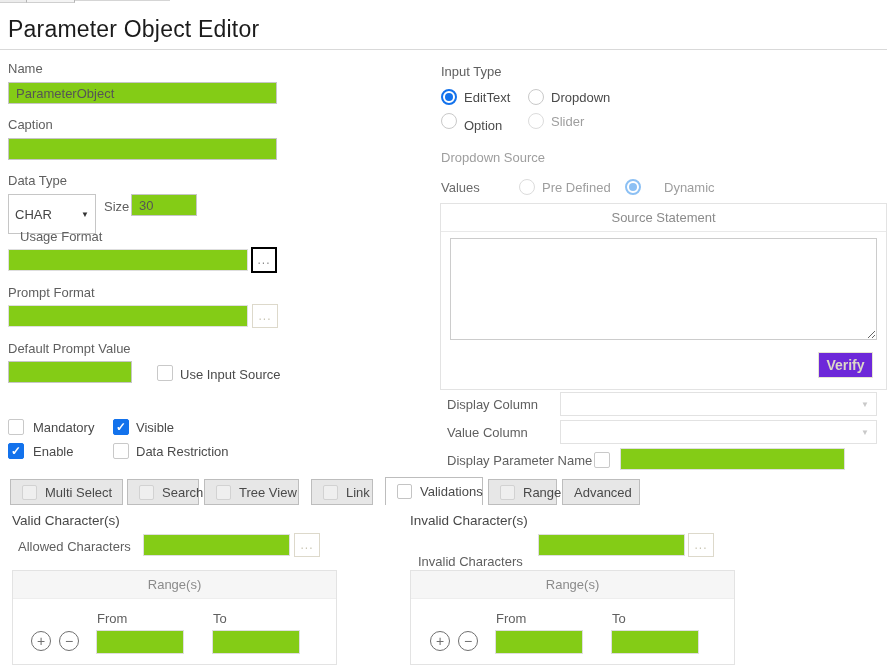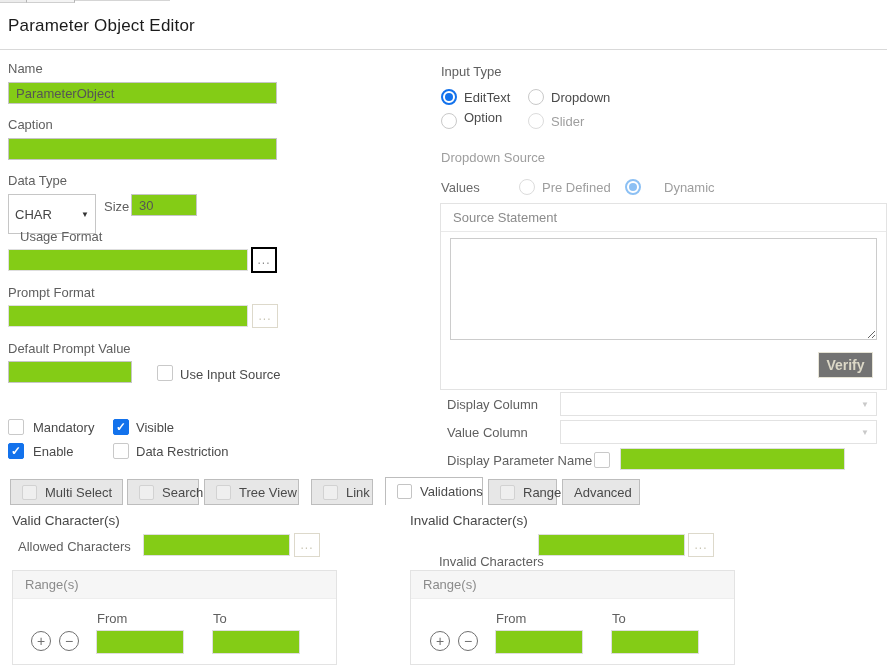--- a/index.html
+++ b/index.html
@@ -6,21 +6,21 @@
   html,body { background:#ffffff; }
   body { font-family:"Liberation Sans", sans-serif; color:#5f5f5f; }
   #app {
     position:relative; width:887px; height:672px; background:#fff;
     overflow:hidden; font-size:13px;
   }
   .abs { position:absolute; }
   .lbl { color:#5f5f5f; font-size:13px; white-space:nowrap; }
   .lbl-dim { color:#9e9e9e; }
   .heading { color:#474747; font-size:13.5px; }
-  .title { font-size:17px; color:#1b1b1b; letter-spacing:0.2px; }
+  .title { font-size:23px; color:#1b1b1b; letter-spacing:0.2px; }
   .divider { height:1px; background:#d9d9d9; }
 
   .tb {
     border:1px solid #c6c6c6; background:#84cc16; height:22px;
     font-family:"Liberation Sans", sans-serif; font-size:13px; color:#555;
     padding:0 7px; outline:none;
   }
   .tb-lite { border-color:#dedede; }
 
   .select {
@@ -60,30 +60,30 @@
     display:flex; align-items:center; justify-content:center;
     font-size:12px; color:#8a8a8a; letter-spacing:1px; cursor:pointer;
   }
   .browse-btn.disabled {
     border:1px solid #ddd9cb; color:#c9c5b4; width:26px; height:24px; cursor:default;
   }
 
   .panel { border:1px solid #e3e3e3; background:#fff; }
   .panel-header {
     height:28px; display:flex; align-items:center; padding:0 12px;
-    color:#8b8b8b; border-bottom:1px solid #e9e9e9; font-size:13px;
+    color:#8b8b8b; border-bottom:1px solid #e9e9e9; font-size:13px;justify-content:center;
   }
   .range-panel .panel-header { background:#f6f6f6; border-bottom:1px solid #eee; }
 
   textarea.src {
     border:1px solid #ccc; resize:both; outline:none; background:#fff;
     font-family:"Liberation Sans", sans-serif; font-size:13px; color:#444; padding:4px;
   }
   .verify-btn {
-    border:1px solid #e6e3d5; background:#737373; color:#dcd8c7;
+    border:1px solid #e6e3d5; background:#6d28d9; color:#dcd8c7;
     font-size:14px; font-weight:bold; width:55px; height:26px; cursor:default;
     display:flex; align-items:center; justify-content:center;
   }
 
   .tab {
     position:absolute; top:479px; height:26px;
     background:#e7e7e7; border:1px solid #bdbdbd;
     display:flex; align-items:center; gap:8px; padding:0 11px;
     color:#4a4a4a; font-size:13px; cursor:pointer; white-space:nowrap;
   }
@@ -155,21 +155,21 @@
   <div class="abs lbl" style="left:136px;top:444px;color:#4a4a4a;">Data Restriction</div>
 
   <div class="abs lbl" style="left:441px;top:64px;">Input Type</div>
 
   <span class="abs radio selected" style="left:441px;top:89px;"></span>
   <div class="abs lbl" style="left:464px;top:90px;color:#4a4a4a;">EditText</div>
   <span class="abs radio" style="left:528px;top:89px;"></span>
   <div class="abs lbl" style="left:551px;top:90px;color:#4a4a4a;">Dropdown</div>
 
   <span class="abs radio" style="left:441px;top:113px;"></span>
-  <div class="abs lbl" style="left:464px;top:110px;color:#4a4a4a;">Option</div>
+  <div class="abs lbl" style="left:464px;top:118px;color:#4a4a4a;">Option</div>
   <span class="abs radio disabled" style="left:528px;top:113px;"></span>
   <div class="abs lbl lbl-dim" style="left:551px;top:114px;">Slider</div>
 
   <div class="abs lbl lbl-dim" style="left:441px;top:150px;">Dropdown Source</div>
 
   <div class="abs lbl" style="left:441px;top:180px;color:#6b6b6b;">Values</div>
   <span class="abs radio disabled" style="left:519px;top:179px;"></span>
   <div class="abs lbl lbl-dim" style="left:542px;top:180px;">Pre Defined</div>
   <span class="abs radio selected dis-selected" style="left:625px;top:179px;"></span>
   <div class="abs lbl lbl-dim" style="left:664px;top:180px;">Dynamic</div>
@@ -223,21 +223,21 @@
   <div class="tab" style="left:562px;width:78px;">
     <span>Advanced</span>
   </div>
 
   <div class="abs heading" style="left:12px;top:513px;">Valid Character(s)</div>
   <div class="abs lbl" style="left:18px;top:539px;">Allowed Characters</div>
   <input class="abs tb tb-lite" style="left: 143px; top: 534px; width: 147px;" value="">
   <button class="abs browse-btn disabled" style="left:294px;top:533px;">...</button>
 
   <div class="abs heading" style="left:410px;top:513px;">Invalid Character(s)</div>
-  <div class="abs lbl" style="left:418px;top:554px;margin-left:21px;">Invalid Characters</div>
+  <div class="abs lbl" style="left:418px;top:554px;">Invalid Characters</div>
   <input class="abs tb tb-lite" style="left: 538px; top: 534px; width: 147px;" value="">
   <button class="abs browse-btn disabled" style="left:688px;top:533px;">...</button>
 
   <div class="abs panel range-panel" style="left:12px;top:570px;width:325px;height:95px;">
     <div class="panel-header">
       <span>Range(s)</span>
     </div>
   </div>
   <button class="abs circle-btn" style="left:31px;top:631px;">
       <span>+</span>

